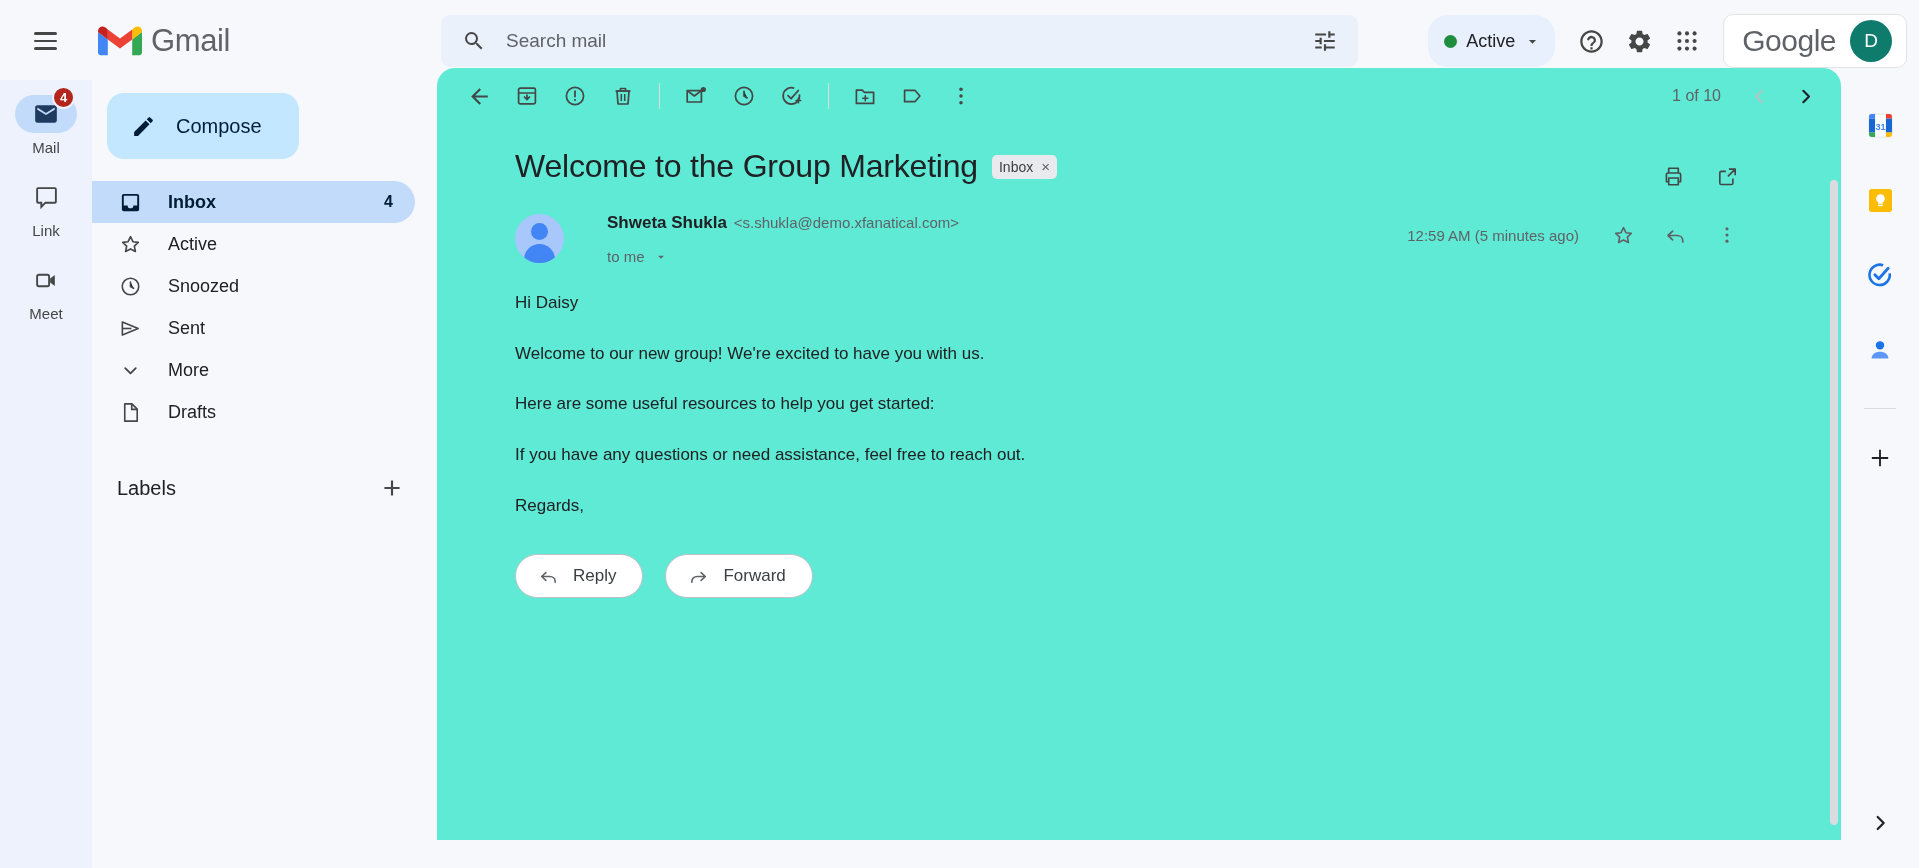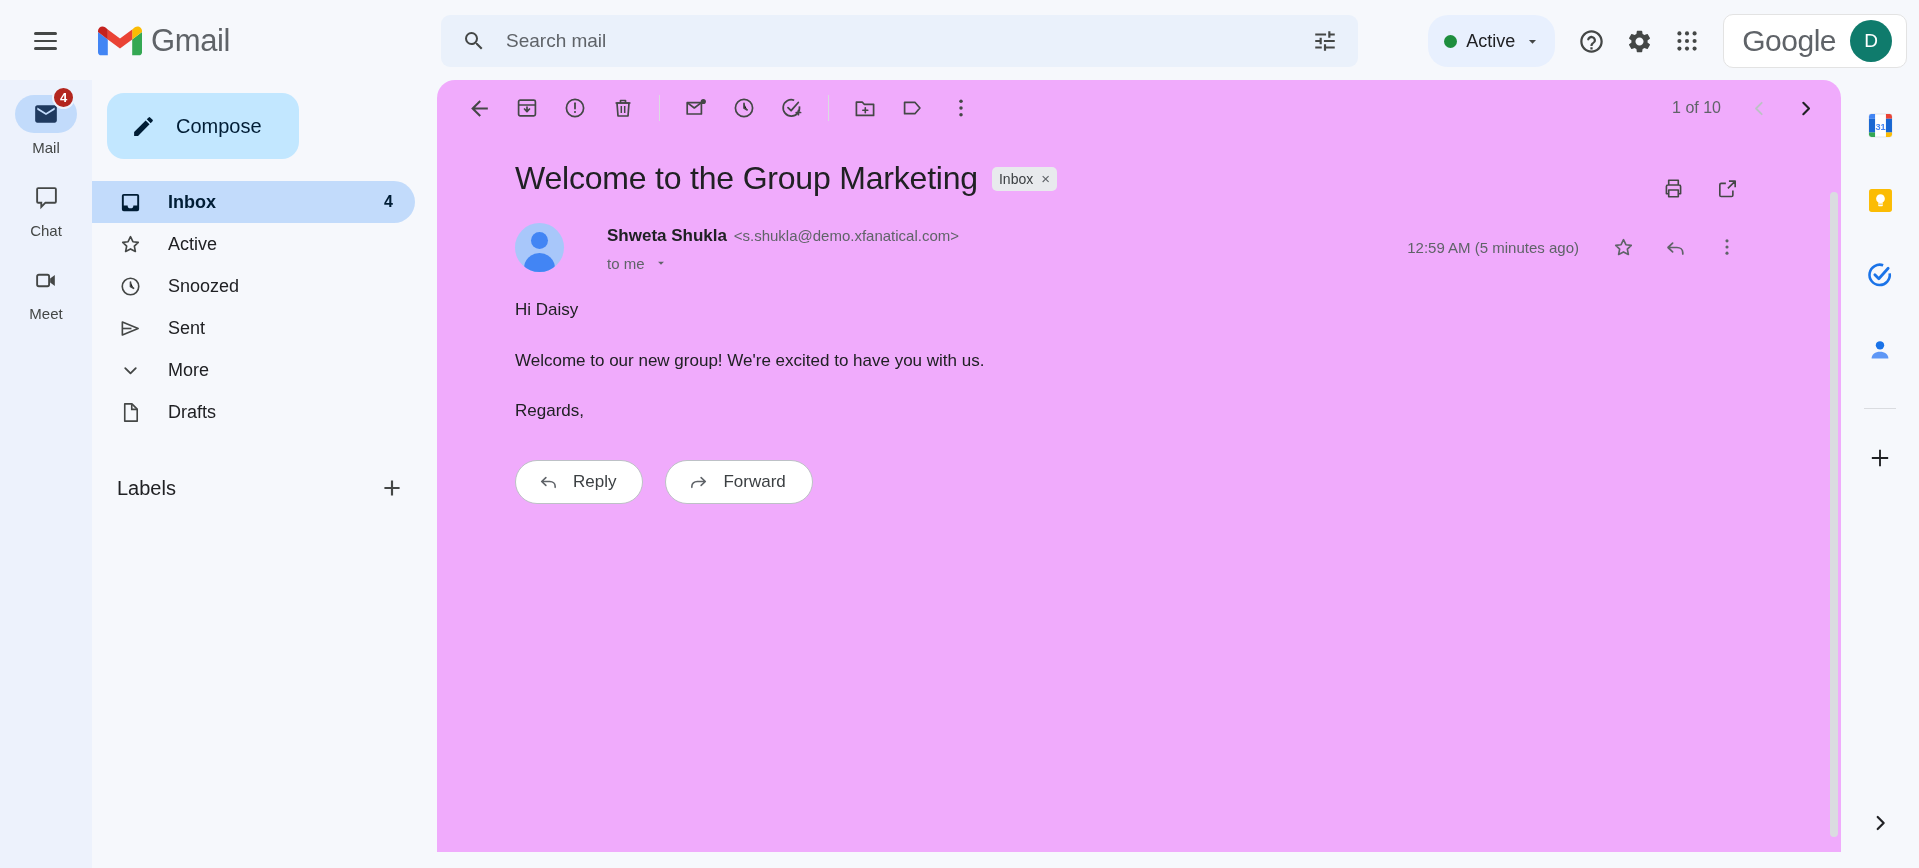--- a/index.html
+++ b/index.html
@@ -131,23 +131,23 @@
   }
   .labels-head {
     display: flex; align-items: center; justify-content: space-between;
     margin-top: 38px; padding-left: 25px; padding-right: 28px;
   }
   .labels-head .lh { font-size: 20px; color: #202124; }
   .plusbtn { width: 34px; height: 34px; display: flex; align-items: center; justify-content: center; cursor: pointer; }
 
   
   .card {
-    position: absolute; left: 437px; top: 80px;
+    position: absolute; left: 437px; top: 68px;
     width: 1404px; height: 772px;
-    background: #f0abfc; border-radius: 18px 18px 0 0;
+    background: #5eead4; border-radius: 18px 18px 0 0;
     overflow: hidden;
   }
   .msg-toolbar {
     height: 56px; display: flex; align-items: center; padding-left: 18px;
     position: relative;
   }
   .tb-btn {
     width: 48px; height: 48px; border-radius: 50%;
     display: flex; align-items: center; justify-content: center; cursor: pointer;
   }
@@ -189,21 +189,21 @@
     background: #4285F4; left: 16px; top: 9px;
   }
   .sender-avatar .shoulders {
     position: absolute; width: 31px; height: 19px; border-radius: 16px 16px 0 0;
     background: #4285F4; left: 9px; top: 30px;
   }
   .sender-meta { margin-left: 43px; padding-top: 2px; }
   .sender-line1 { font-size: 17px; }
   .sender-name { font-weight: 700; color: #202124; }
   .sender-email { color: #5F6368; font-size: 15px; margin-left: 2px; }
-  .sender-line2 { display: flex; align-items: center; gap: 9px; margin-top: 9px; }
+  .sender-line2 { display: flex; align-items: center; gap: 9px; margin-top: 15px; }
   .to-me { font-size: 15px; color: #5F6368; }
   .msg-right {
     position: absolute; right: 0; top: 0; display: flex; align-items: center; gap: 4px;
   }
   .stamp { font-size: 15px; color: #5F6368; margin-right: 16px; }
 
   .bodytext { margin-top: 26px; padding-left: 0; }
   .bodytext p { font-size: 17px; line-height: 1.45; color: #202124; margin: 0 0 26px 0; }
   .bodytext p:first-child { margin-top: 0; }
   .inline-link { color: #202124; text-decoration: underline; cursor: pointer; }
@@ -328,21 +328,21 @@
         <span class="badge">4</span>
       </div>
       <span class="rail-label">Mail</span>
     </div>
     <div class="rail-item">
       <div class="rail-pill">
         <svg width="25" height="25" viewBox="0 0 24 24">
             <path fill="none" stroke="#444746" stroke-width="1.8" d="M20 3H4a1 1 0 0 0-1 1v12a1 1 0 0 0 1 1h3v4l4-4h9a1 1 0 0 0 1-1V4a1 1 0 0 0-1-1z"></path>
           </svg>
       </div>
-      <span class="rail-label">Chat</span>
+      <span class="rail-label">Link</span>
     </div>
     <div class="rail-item">
       <div class="rail-pill">
         <svg width="25" height="25" viewBox="0 0 24 24">
             <rect x="3" y="6.5" width="11.5" height="11" rx="1.6" fill="none" stroke="#444746" stroke-width="1.8"></rect>
             <path fill="#444746" d="M15.5 10l4.5-3.2v10.4L15.5 14z"></path>
           </svg>
       </div>
       <span class="rail-label">Meet</span>
     </div>
@@ -568,20 +568,22 @@
                     <circle cx="12" cy="18.7" r="1.7"></circle>
                   </g>
                 </svg>
             </span>
           </div>
         </div>
 
         <div class="bodytext">
           <p>Hi Daisy</p>
           <p>Welcome to our new group! We're excited to have you with us.</p>
+          <p>Here are some useful resources to help you get started:</p>
+          <p>If you have any questions or need assistance, feel free to reach out.</p>
           <p>Regards,</p>
 
           <div class="rf-row">
             <button class="rf-btn">
               <svg width="21" height="21" viewBox="0 0 24 24">
                   <path fill="none" stroke="#5F6368" stroke-width="1.8" stroke-linecap="round" stroke-linejoin="round" d="M9 7.5L4.2 12 9 16.5M4.4 12h9.1c3.4 0 6.1 2.2 6.1 5.4v1.3"></path>
                 </svg>
               <span>Reply</span>
             </button>
             <button class="rf-btn">

